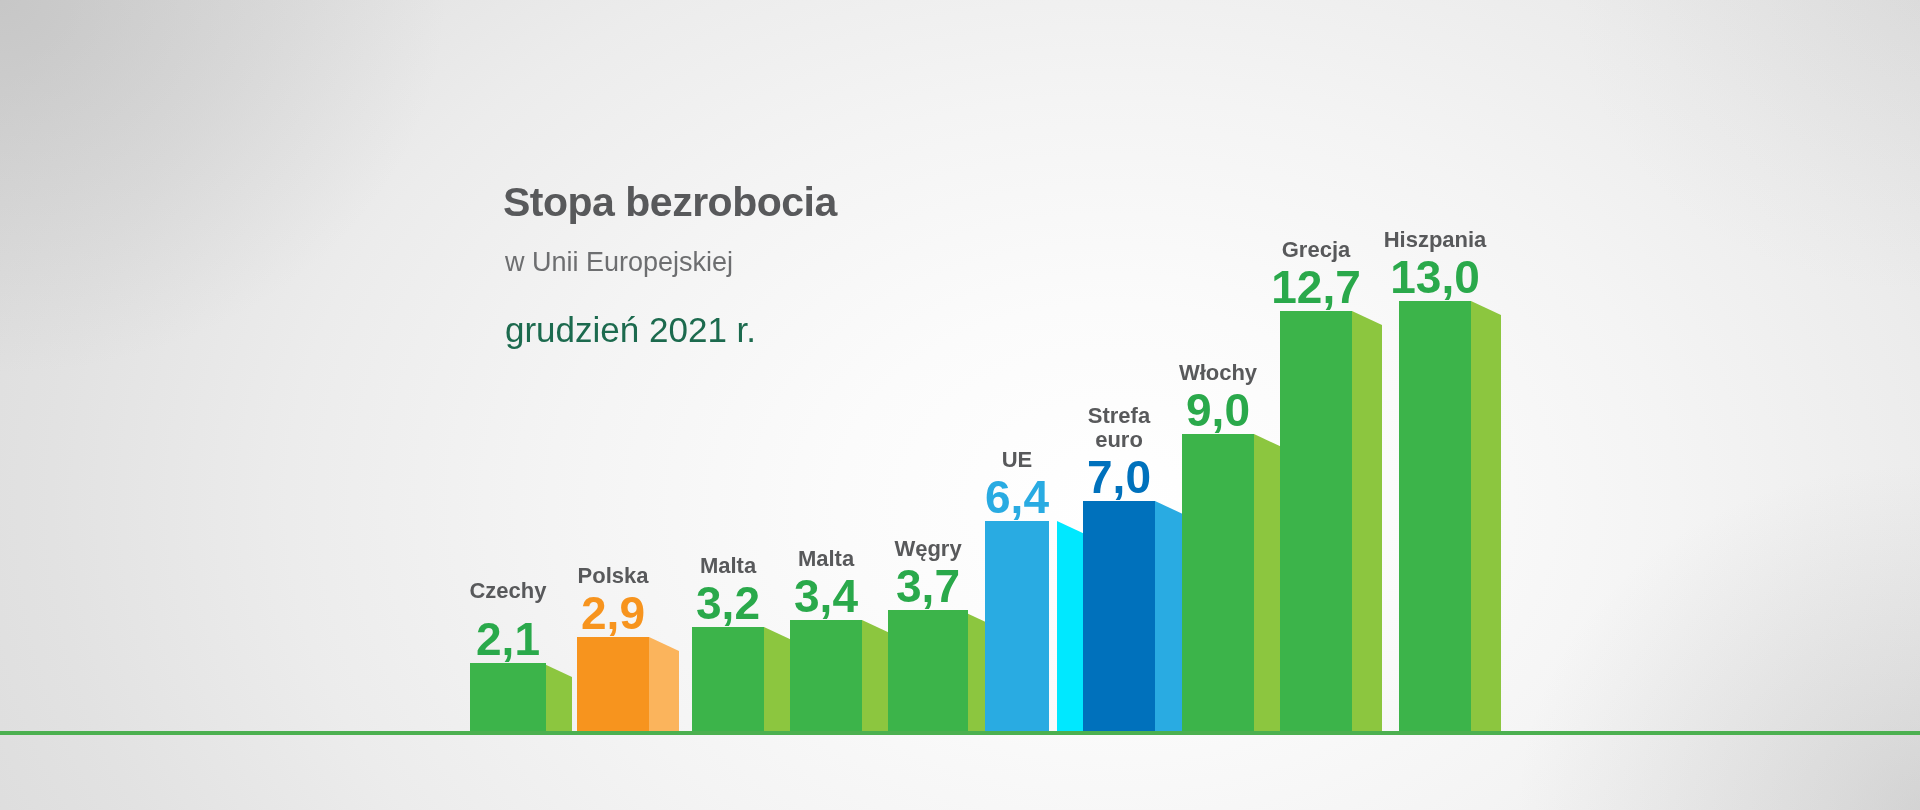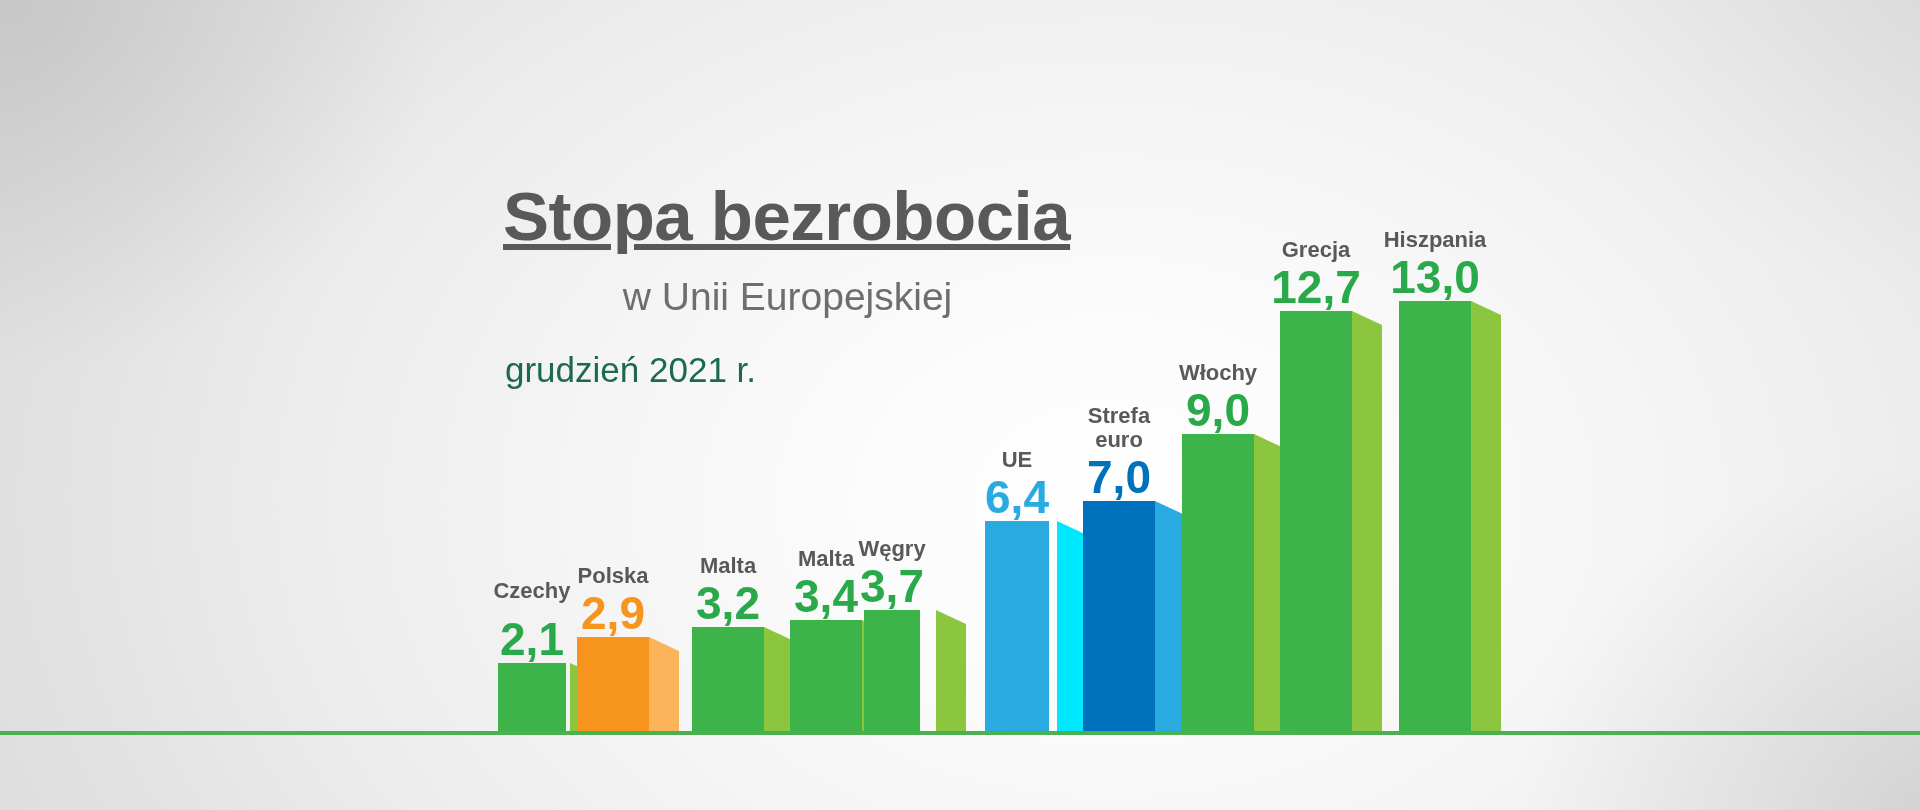--- a/index.html
+++ b/index.html
@@ -45,37 +45,35 @@
   }
 
   
   .headline {
     position: absolute;
     left: 503px;
     top: 182px;
     z-index: 6;
   }
   .title-main {
-    font-size: 69px;
+    font-size: 41px;
     font-weight: bold;
     color: #58595b;
     letter-spacing: -0.5px;
     line-height: 1.0;
     margin: 0;
     white-space: nowrap;
-    text-decoration: underline;
   }
   .title-sub {
-    font-size: 39px;
+    font-size: 27px;
     font-weight: normal;
     color: #6d6e70;
     line-height: 1.0;
     margin: 26px 0 0 2px;
     white-space: nowrap;
-    text-align: center;
   }
   .title-date {
     font-size: 35px;
     font-weight: normal;
     color: #1c6a4e;
     line-height: 1.0;
     margin: 36px 0 0 2px;
     white-space: nowrap;
   }
 
@@ -146,21 +144,21 @@
 
 <div id="infographic">
 
   <div class="headline">
     <div class="title-main">Stopa bezrobocia</div>
     <div class="title-sub">w Unii Europejskiej</div>
     <div class="title-date">grudzień 2021 r.</div>
   </div>
 
   <div id="bars">
-      <div class="bar-group" style="left: 498px; width: 68px; height: 70px;">
+      <div class="bar-group" style="left: 470px; width: 76px; height: 70px;">
         <div class="bar-side" style="left: 72px; width: 30px; height: 70px; background: rgb(140, 198, 63); clip-path: polygon(0px 0px, 100% 14px, 100% 100%, 0px 100%);"></div>
         <div class="bar-front" style="height: 70px; background: rgb(60, 180, 74);"></div>
         <div class="bar-caption">
           <div class="bar-name">Czechy</div>
           <div class="bar-value" style="color: rgb(42, 169, 75); margin-top: 12px;">2,1</div>
         </div>
       </div>
       <div class="bar-group" style="left: 577px; width: 72px; height: 96px;">
         <div class="bar-side" style="left: 72px; width: 30px; height: 96px; background: rgb(251, 180, 92); clip-path: polygon(0px 0px, 100% 14px, 100% 100%, 0px 100%);"></div>
         <div class="bar-front" style="height: 96px; background: rgb(247, 148, 30);"></div>
@@ -178,21 +176,21 @@
         </div>
       </div>
       <div class="bar-group" style="left: 790px; width: 72px; height: 113px;">
         <div class="bar-side" style="left: 72px; width: 30px; height: 113px; background: rgb(140, 198, 63); clip-path: polygon(0px 0px, 100% 14px, 100% 100%, 0px 100%);"></div>
         <div class="bar-front" style="height: 113px; background: rgb(60, 180, 74);"></div>
         <div class="bar-caption">
           <div class="bar-name">Malta</div>
           <div class="bar-value" style="color: rgb(42, 169, 75);">3,4</div>
         </div>
       </div>
-      <div class="bar-group" style="left: 864px; width: 56px; height: 123px;">
+      <div class="bar-group" style="left: 888px; width: 80px; height: 123px;">
         <div class="bar-side" style="left: 72px; width: 30px; height: 123px; background: rgb(140, 198, 63); clip-path: polygon(0px 0px, 100% 14px, 100% 100%, 0px 100%);"></div>
         <div class="bar-front" style="height: 123px; background: rgb(60, 180, 74);"></div>
         <div class="bar-caption">
           <div class="bar-name">Węgry</div>
           <div class="bar-value" style="color: rgb(42, 169, 75);">3,7</div>
         </div>
       </div>
       <div class="bar-group" style="left: 985px; width: 64px; height: 212px;">
         <div class="bar-side" style="left: 72px; width: 30px; height: 212px; background: rgb(0, 232, 255); clip-path: polygon(0px 0px, 100% 14px, 100% 100%, 0px 100%);"></div>
         <div class="bar-front" style="height: 212px; background: rgb(41, 171, 226);"></div>

